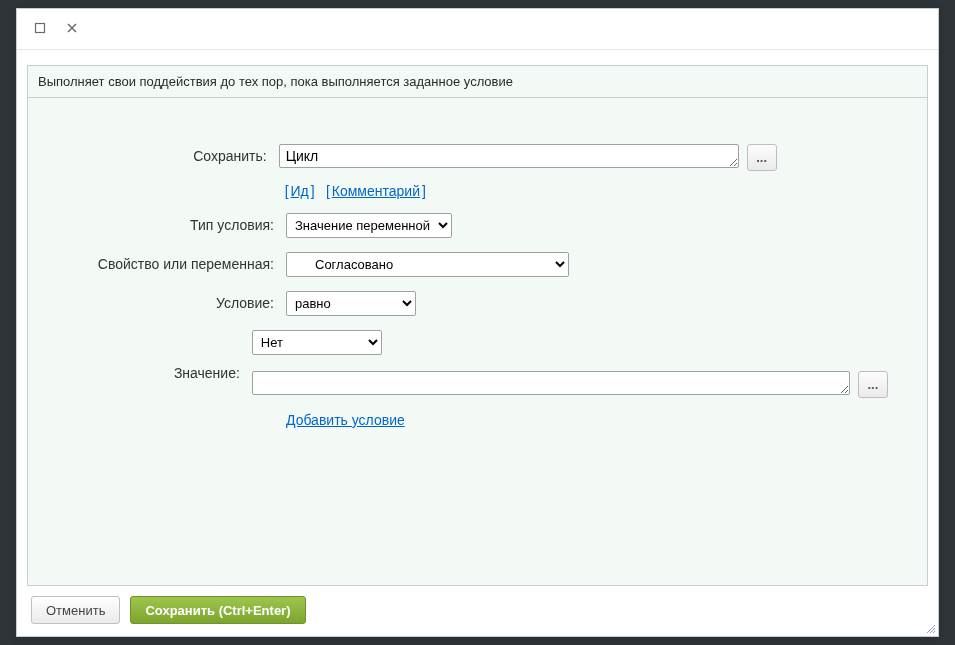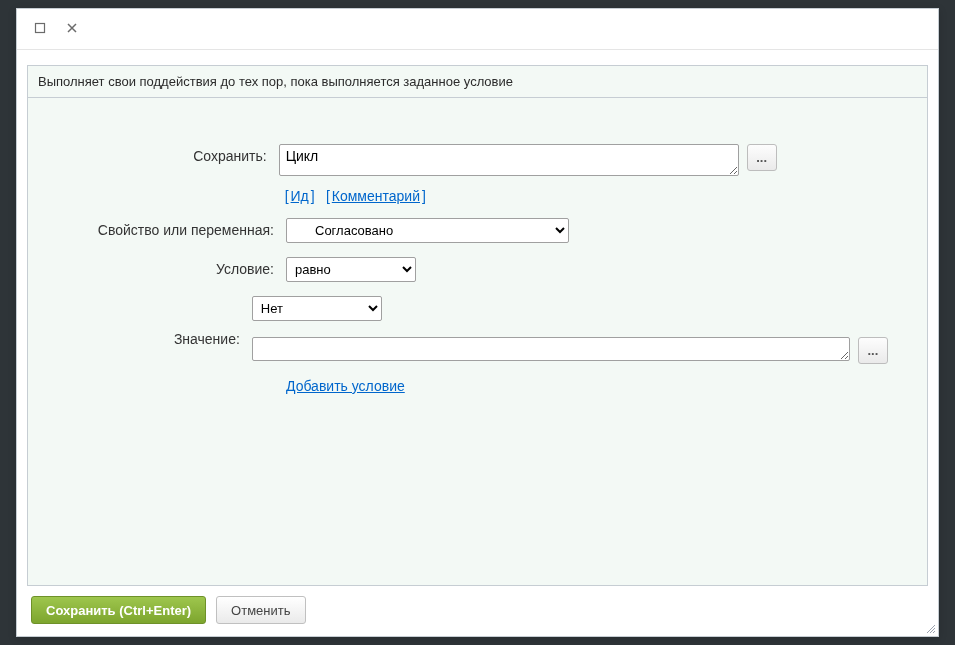--- a/index.html
+++ b/index.html
@@ -8,21 +8,21 @@
   .titlebar{display:flex;align-items:center;justify-content:space-between;padding:12px 16px 14px;border-bottom:1px solid #e5e5e5;}
   .titlebar h1{margin:0;font-size:22px;font-weight:400;color:#262626;}
   .winbtns{display:flex;gap:18px;}
   .winbtn{width:14px;height:14px;display:flex;align-items:center;justify-content:center;cursor:pointer;color:#6b6b6b;}
   .winbtn svg{display:block;}
   .note{margin:15px 10px 0;border:1px solid #c6cdd3;background:#f3f9f5;padding:8px 10px;font-size:13px;color:#2b2b2b;}
   .form-area{margin:0 10px 0;flex:1;border:1px solid #c6cdd3;border-top:none;background:#f3f9f5;padding:46px 16px 10px;overflow:auto;}
   .row{display:flex;align-items:flex-start;margin-bottom:14px;}
   .lbl{width:230px;text-align:right;padding-right:12px;padding-top:4px;font-size:14px;color:#333;}
   .ctrl{display:flex;align-items:flex-start;flex-wrap:wrap;gap:8px;}
-  textarea.title-in{width:460px;height:32px;resize:both;font-family:inherit;font-size:14px;padding:3px 6px;border:1px solid #a0a0a0;border-radius:2px;background:#fff;box-sizing:border-box;}
+  textarea.title-in{width:460px;height:24px;resize:both;font-family:inherit;font-size:14px;padding:3px 6px;border:1px solid #a0a0a0;border-radius:2px;background:#fff;box-sizing:border-box;}
   select{height:25px;font-size:13px;border:1px solid #a0a0a0;border-radius:2px;background:#fff;padding:2px 4px;}
   .sel-type{min-width:160px;}
   .sel-var{width:283px;padding-left:24px;}
   .sel-cond{width:130px;}
   .sel-boolval{width:130px;}
   textarea.val-in{width:598px;height:24px;resize:both;font-family:inherit;font-size:13px;padding:3px 6px;border:1px solid #a0a0a0;border-radius:2px;background:#fff;box-sizing:border-box;}
   .dots-btn{width:30px;height:27px;border:1px solid #bdbdbd;border-radius:3px;background:linear-gradient(#fdfdfd,#eaeaea);cursor:pointer;display:flex;align-items:center;justify-content:center;font-size:13px;font-weight:bold;color:#555;padding:0;}
   .lnk{color:#0066cc;text-decoration:underline;cursor:pointer;font-size:14px;text-align:center;}
   .lnk-brackets{color:#0066cc;font-size:14px;}
   .lnk-group{display:flex;align-items:center;gap:2px;margin-left:6px;margin-top:4px;}
@@ -62,20 +62,26 @@
         <textarea class="title-in" style="">Цикл</textarea>
         <button class="dots-btn">...</button>
         <span class="lnk-group">
           <span class="lnk-brackets">[</span><span class="lnk">Ид</span><span class="lnk-brackets">]</span>
           &nbsp;&nbsp;
           <span class="lnk-brackets">[</span><span class="lnk">Комментарий</span><span class="lnk-brackets">]</span>
         </span>
       </div>
     </div>
 
+    <div class="row">
+      <div class="lbl">Тип условия:</div>
+      <div class="ctrl">
+        <select class="sel-type"><option>Значение переменной</option></select>
+      </div>
+    </div>
 
     <div class="row">
       <div class="lbl">Свойство или переменная:</div>
       <div class="ctrl">
         <select class="sel-var"><option>Согласовано</option></select>
       </div>
     </div>
 
     <div class="row">
       <div class="lbl">Условие:</div>
@@ -95,22 +101,22 @@
       </div>
     </div>
 
     <div class="addcond">
       <span class="lnk">Добавить условие</span>
     </div>
 
   </div>
 
   <div class="footer">
+    <button class="btn btn-cancel">Отменить</button>
     <button class="btn btn-save">Сохранить (Ctrl+Enter)</button>
-    <button class="btn btn-cancel">Отменить</button>
   </div>
 
   <div class="resize-grip">
     <svg width="12" height="12" viewBox="0 0 12 12">
         <path d="M11 3 L3 11 M11 6 L6 11 M11 9 L9 11" stroke="currentColor" stroke-width="1" fill="none"></path>
       </svg>
   </div>
 </div>
 
 </body></html>

